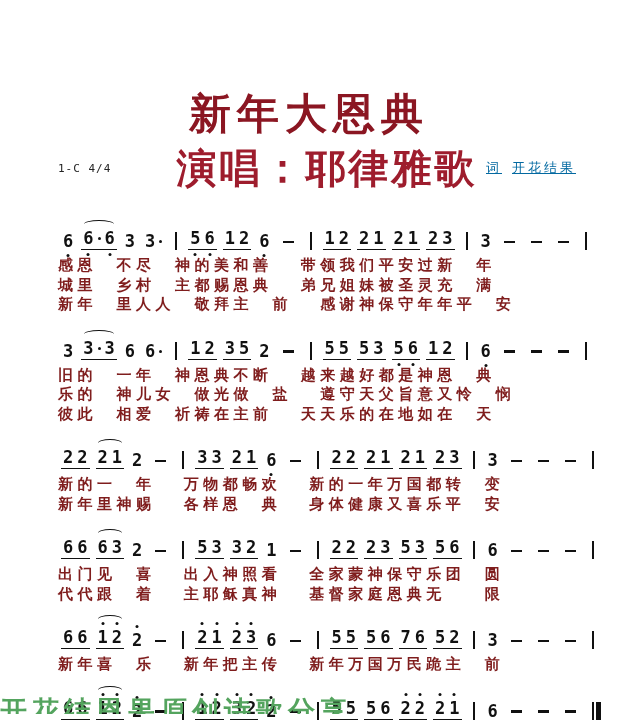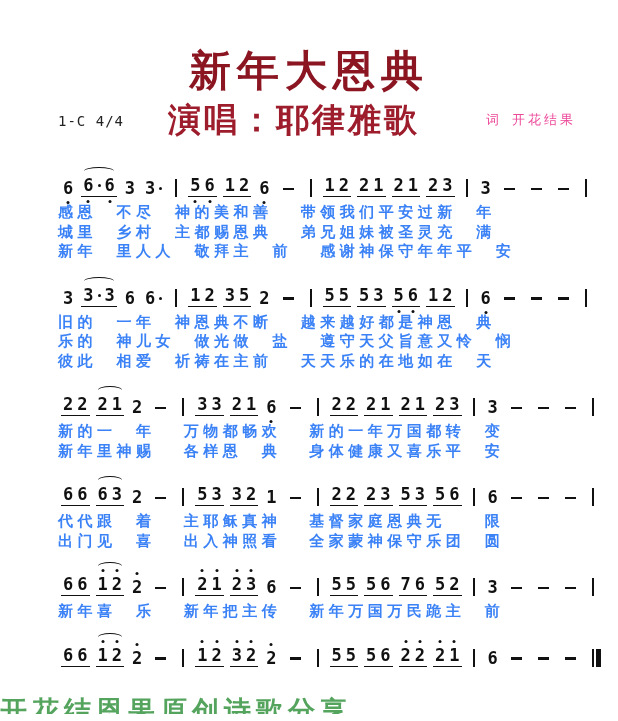--- a/index.html
+++ b/index.html
@@ -1,23 +1,23 @@
 <!DOCTYPE html>
 <html><head>
 <meta charset="utf-8">
 <style>
   html,body{margin:0;padding:0;background:#fff;}
   .page{position:relative;width:618px;height:721px;background:#fff;overflow:hidden;
         font-family:"Liberation Sans",sans-serif;color:#111;}
-  .title{margin-top:48px;text-align:center;font-size:42px;font-weight:bold;
+  .title{margin-top:91px;text-align:center;font-size:42px;font-weight:bold;
          letter-spacing:6px;line-height:1.1;}
   .header-row{display:flex;align-items:center;margin-top:4px;padding:0 42px 0 58px;}
-  .keysig{font-size:14px;color:#222;width:110px;letter-spacing:1px;font-family:"DejaVu Sans Mono",monospace;}
-  .subtitle{flex:1;font-size:33px;font-weight:bold;letter-spacing:3px;}
-  .credits{font-size:13px;line-height:1.6;letter-spacing:1px;color:#ec4899;white-space:nowrap;}
+  .keysig{font-size:11px;color:#222;width:110px;letter-spacing:1px;font-family:"DejaVu Sans Mono",monospace;}
+  .subtitle{flex:1;text-align:center;font-size:40px;font-weight:bold;letter-spacing:3px;}
+  .credits{font-size:13px;line-height:1.6;letter-spacing:1px;color:#0369a1;white-space:nowrap;text-decoration:underline;}
   .credits .lbl{margin-right:10px;}
   .credits div{letter-spacing:3px;}
 
   .score{margin:16px 0 0 58px;width:500px;}
   .system{margin-bottom:8px;}
   .notes-row{display:flex;align-items:flex-end;height:38px;padding-top:12px;box-sizing:border-box;margin-bottom:5px;}
   .grp{position:relative;display:inline-flex;align-items:flex-end;margin:0 3px;}
   .grp.beam{border-bottom:1.6px solid #111;padding-bottom:2px;}
   .grp.arc::before{content:'';position:absolute;top:-10px;left:8%;width:84%;height:7px;
       border-top:1.8px solid #111;border-radius:50% 50% 0 0;}
@@ -31,21 +31,21 @@
   .tk.high::before{content:'';position:absolute;left:50%;transform:translateX(-50%);top:-7px;
       width:3px;height:3px;border-radius:50%;background:#111;}
   .tk.aug{width:5px;height:17px;margin:0 1px;}
   .tk.aug::after{content:'';position:absolute;top:7px;left:1px;width:3.2px;height:3.2px;border-radius:50%;background:#111;}
   .tk.dash{width:11px;height:2.4px;background:#111;margin:0 5px 7px 5px;}
   .tk.bar{width:2px;height:18px;background:#111;margin:0 5px;}
   .tk.endbar{display:inline-flex;align-items:flex-end;margin:0 2px 0 5px;}
   .tk.endbar .b1{display:inline-block;width:2px;height:18px;background:#111;margin-right:2.5px;}
   .tk.endbar .b2{display:inline-block;width:5px;height:18px;background:#111;}
   .lyric-row{font-size:15px;font-weight:600;letter-spacing:4.5px;line-height:19.5px;
-      white-space:pre;color:#3b82f6;}
+      white-space:pre;color:#7f1d1d;}
   .watermark-clip{position:absolute;left:0;bottom:7px;width:100%;height:18px;overflow:hidden;text-align:left;}
   .watermark{font-size:27px;font-weight:bold;letter-spacing:5px;line-height:30px;}
 </style>
 </head>
 <body>
 
 <div class="page">
   <div class="title" style="color: rgb(139, 22, 34);">新年大恩典</div>
   <div class="header-row">
     <div class="keysig">1-C 4/4</div>
@@ -346,22 +346,22 @@
           <span class="grp">
             <span class="tk dash"></span>
           </span>
           <span class="grp">
             <span class="tk dash"></span>
           </span>
           <span class="grp">
             <span class="tk bar"></span>
           </span>
         </div>
+        <div class="lyric-row">出门见　喜　 出入神照看　 全家蒙神保守乐团　圆</div>
         <div class="lyric-row">代代跟　着　 主耶稣真神　 基督家庭恩典无　　限</div>
-        <div class="lyric-row">出门见　喜　 出入神照看　 全家蒙神保守乐团　圆</div>
       </div>
       <div class="system">
         <div class="notes-row">
           <span class="grp beam">
             <span class="tk">6</span>
             <span class="tk">6</span>
           </span>
           <span class="grp beam arc hi">
             <span class="tk high">1</span>
             <span class="tk high">2</span>

